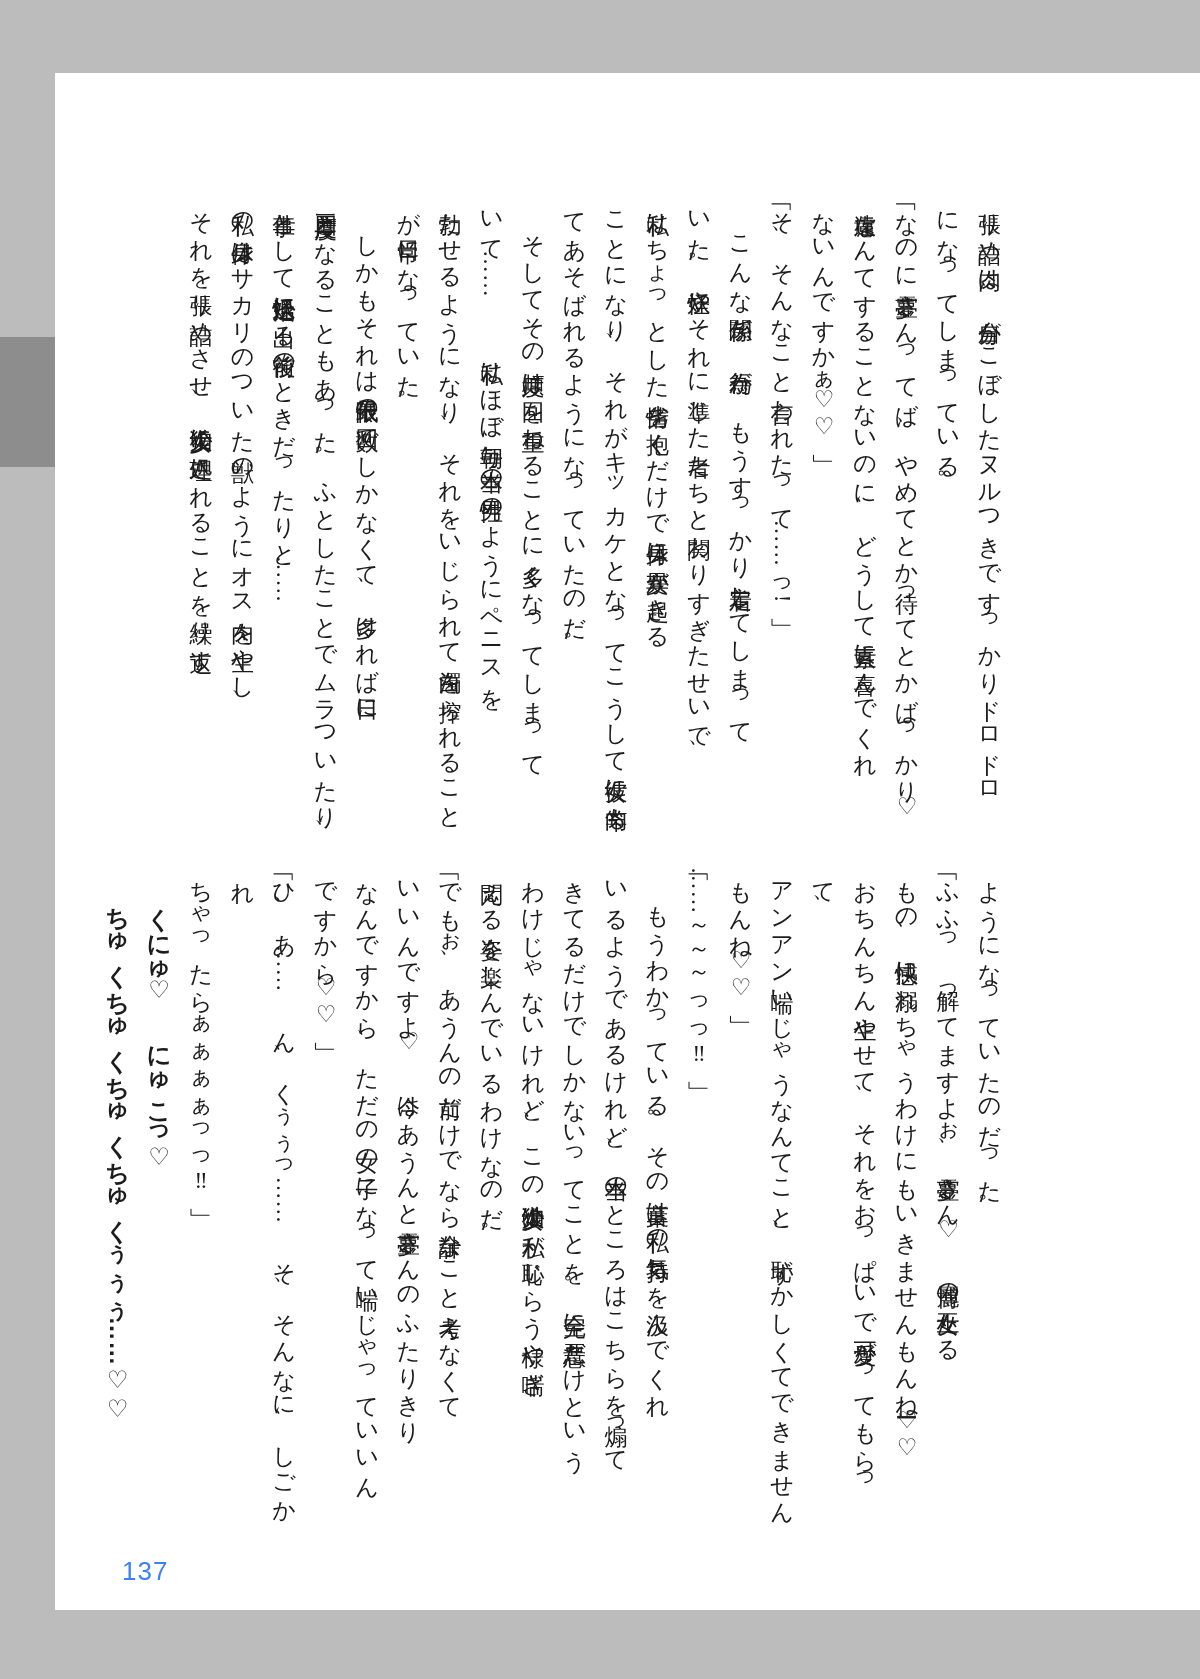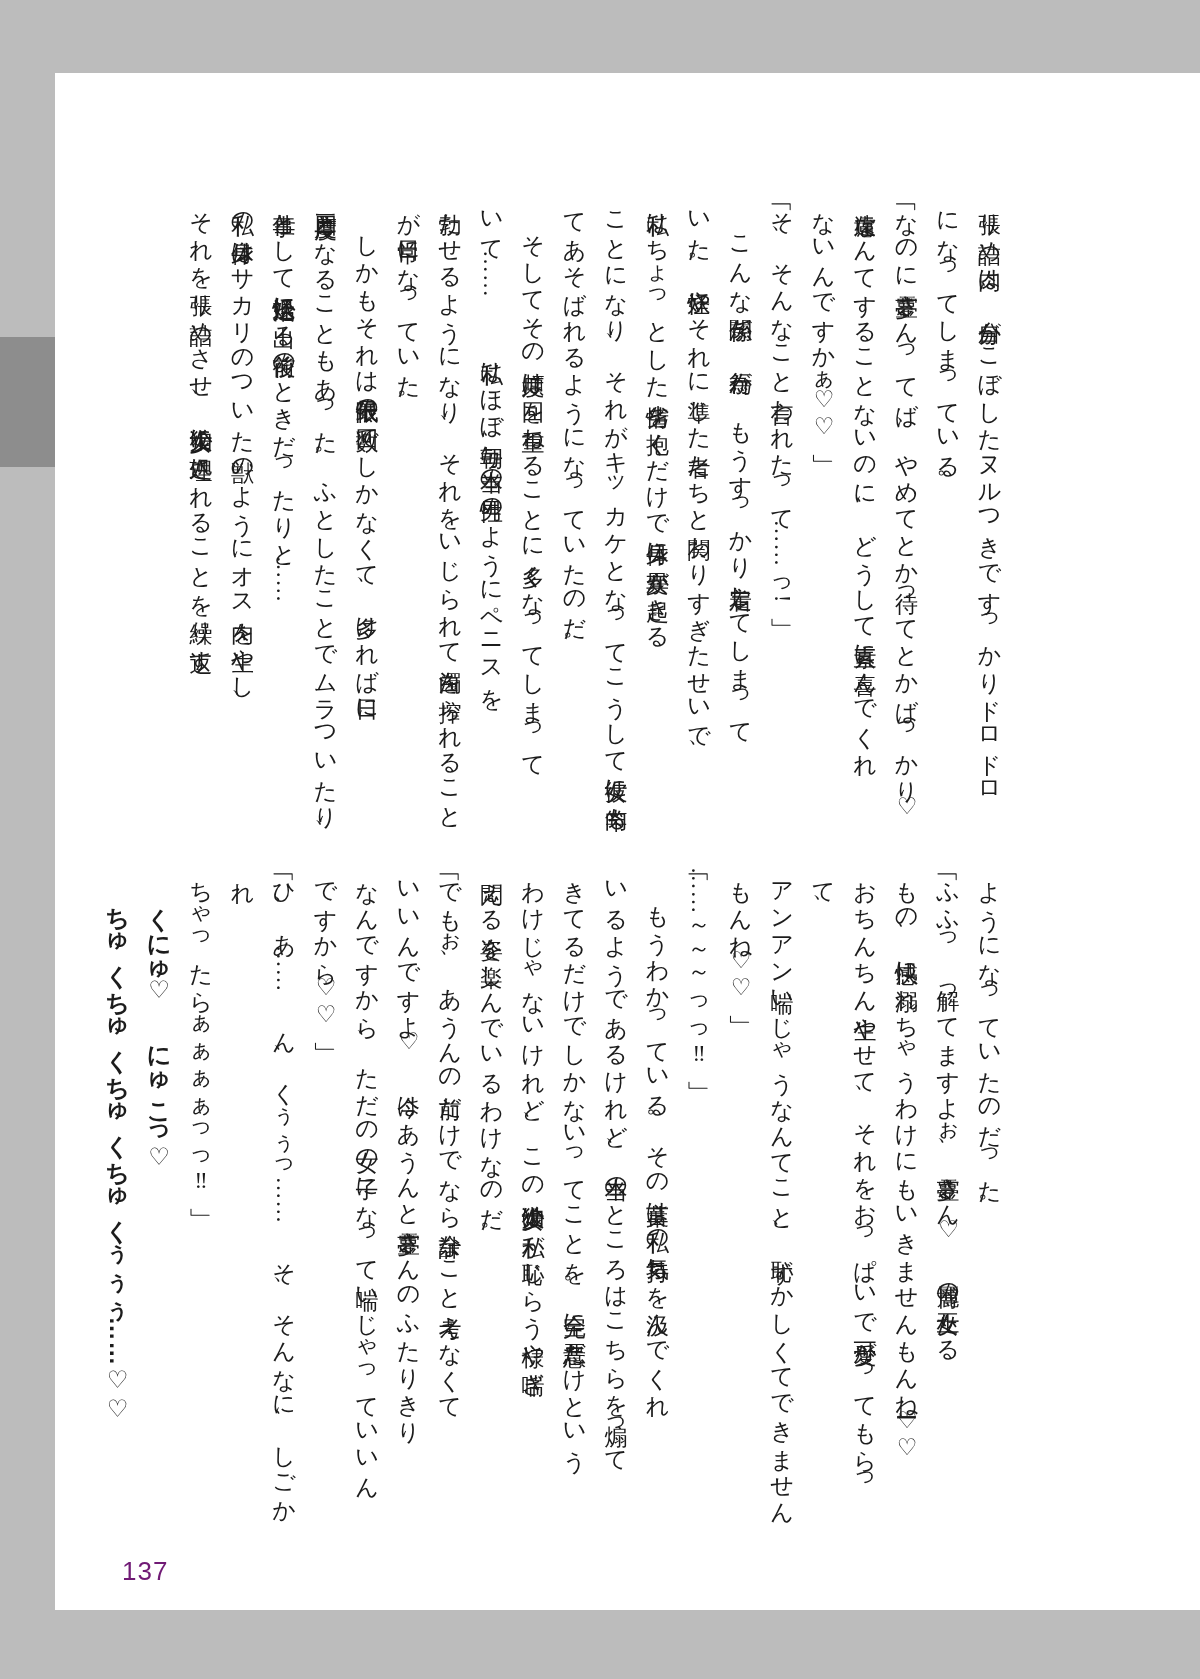--- a/index.html
+++ b/index.html
@@ -44,21 +44,21 @@
     font-family:"Liberation Sans","DejaVu Sans",sans-serif;
     font-weight:700;
     font-size:24px;
   }
 
   .page-number {
     position:absolute;
     left:122px; top:1556px;
     font-family:"Liberation Sans","DejaVu Sans",sans-serif;
     font-size:26px;
-    color:#701a75;
+    color:#3b82f6;
     letter-spacing:1px;
   }
 </style>
 </head>
 <body>
 
 <div class="paper"></div>
 
 <div class="edge edge-left"></div>
 <div class="edge edge-top"></div>

